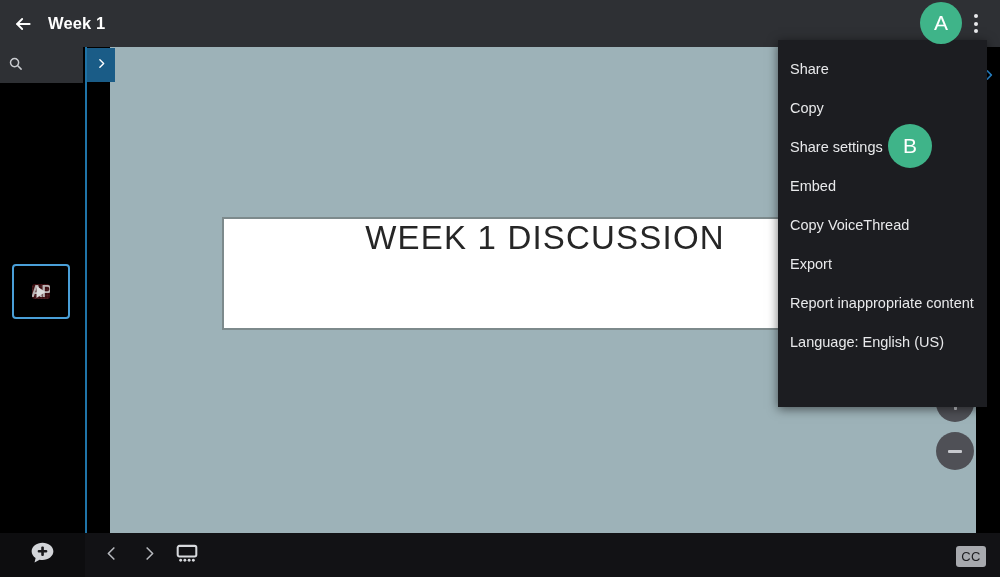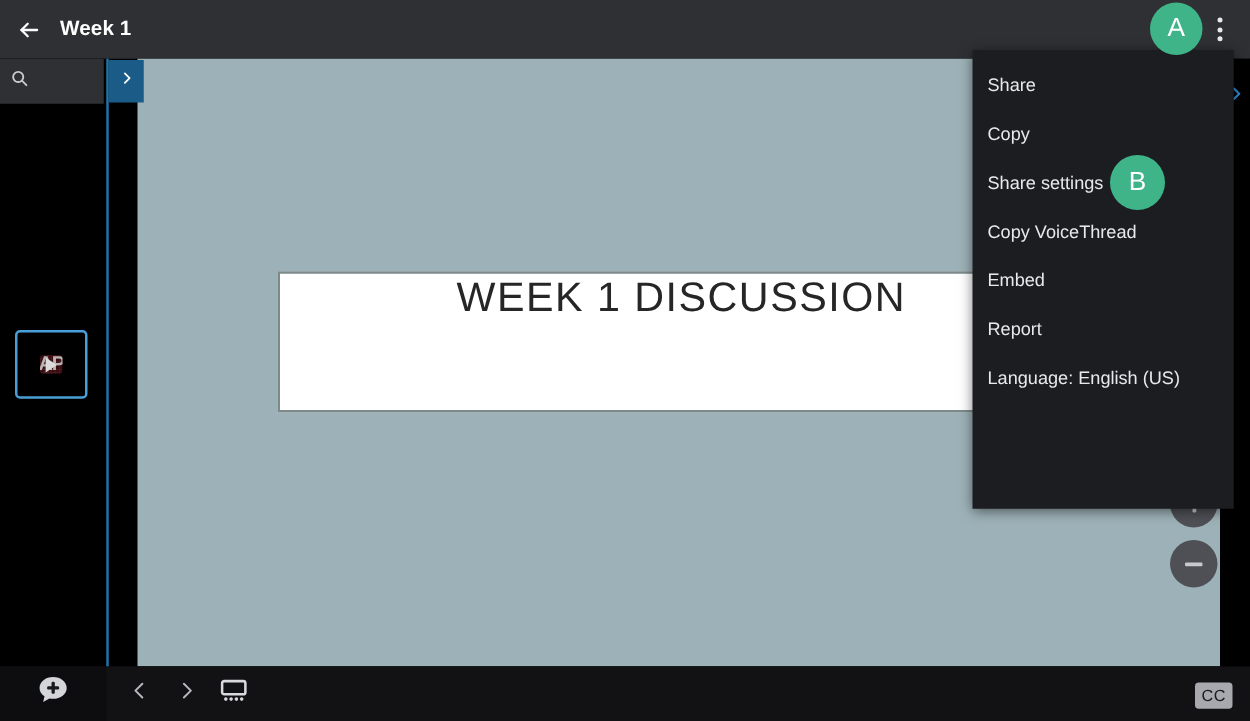--- a/index.html
+++ b/index.html
@@ -368,22 +368,23 @@
         <rect x="14.6" y="8.2" width="2.9" height="10.6" rx="1.2" fill="#1a1a1d"></rect>
         <rect x="10.7" y="12.1" width="10.6" height="2.9" rx="1.2" fill="#1a1a1d"></rect>
       </svg>
     </span>
   </div>
 
   <div class="menu">
     <div class="menu-item">Share</div>
     <div class="menu-item">Copy</div>
     <div class="menu-item">Share settings</div>
+    <div class="menu-item">Embed</div>
     <div class="menu-item">Copy VoiceThread</div>
-    <div class="menu-item">Embed</div>
-    <div class="menu-item">Report</div>
+    <div class="menu-item">Export</div>
+    <div class="menu-item">Report inappropriate content</div>
     <div class="menu-item">Language: English (US)</div>
   </div>
 
   <div class="badge badge-a">A</div>
   <div class="badge badge-b">B</div>
 
 </div>
 
 </body></html>

